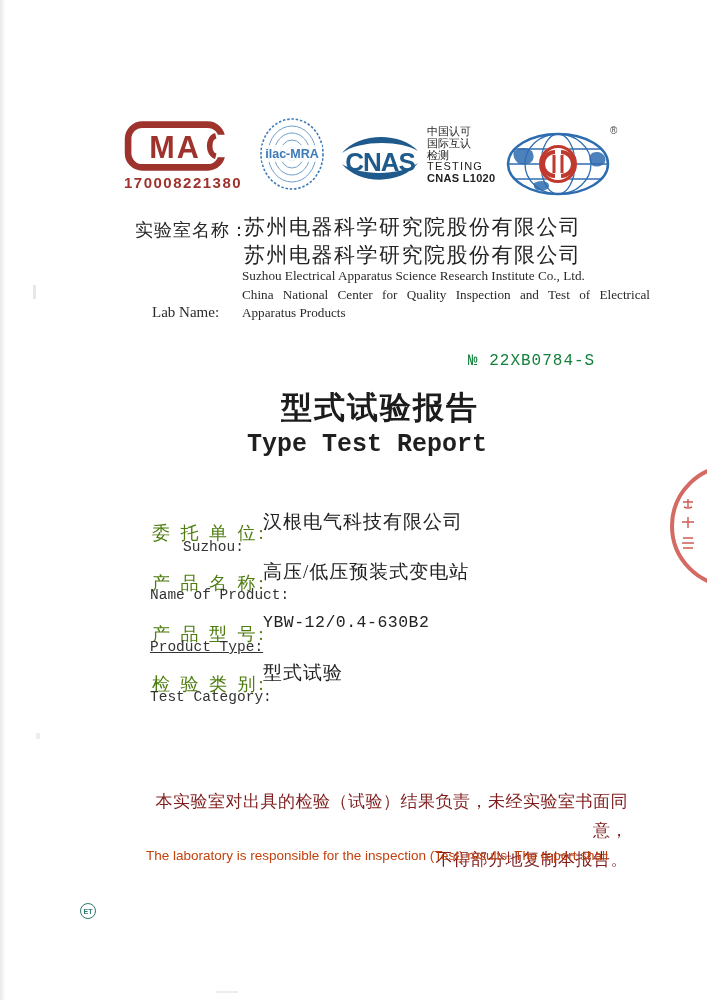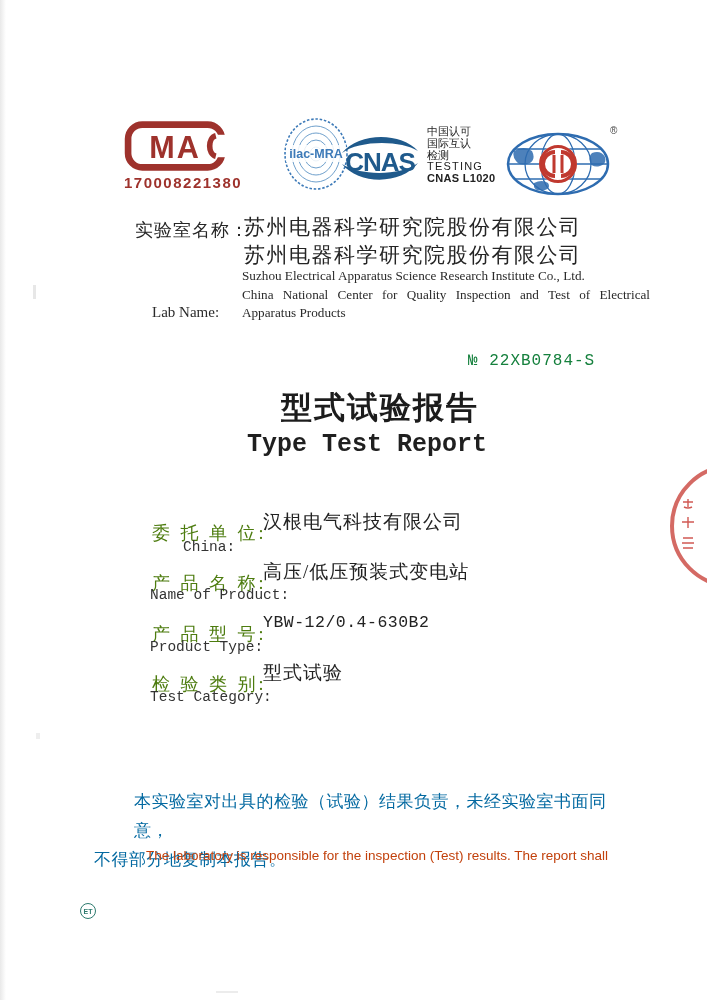--- a/index.html
+++ b/index.html
@@ -11,21 +11,21 @@
   .edge-shade{left:0;top:0;width:6px;height:100%;background:linear-gradient(90deg,#e9e9e9,rgba(255,255,255,0));}
   .speck1{left:33px;top:285px;width:3px;height:14px;background:#b9b9b9;opacity:.35;}
   .speck2{left:36px;top:733px;width:4px;height:6px;background:#c8c8c8;opacity:.3;}
   .speck3{left:216px;top:991px;width:22px;height:2px;background:#cfcfcf;opacity:.4;}
 
   
   .cma{left:124px;top:120px;width:102px;}
   .cma svg{display:block;width:102px;height:52px;}
   .cma-number{margin-top:2px;text-align:center;font-family:"Liberation Sans",sans-serif;
               font-weight:700;font-size:15px;color:#9e322c;letter-spacing:1.5px;}
-  .ilac{left:259px;top:117px;width:66px;height:74px;margin-left:24px;}
+  .ilac{left:259px;top:117px;width:66px;height:74px;}
   .cnas{left:337px;top:130px;width:86px;height:56px;}
   .cnas-side{left:427px;top:126px;font-family:"Liberation Sans",sans-serif;font-size:11px;
              line-height:11.8px;color:#222;}
   .cnas-side .sp{letter-spacing:1.2px;}
   .cnas-side .bd{font-weight:700;letter-spacing:.3px;}
   .globe{left:504px;top:131px;width:112px;height:66px;}
   .reg-mark{left:610px;top:125px;font-family:"Liberation Sans",sans-serif;font-size:10px;color:#444;}
 
   
   .lab-label-zh{left:135px;top:218px;font-size:18px;letter-spacing:1px;color:#262626;}
@@ -43,25 +43,25 @@
   .title-en{left:247px;top:430px;font-family:"Liberation Mono","DejaVu Sans Mono",monospace;
             font-weight:600;font-size:25px;color:#1f1f1f;}
 
   
   .f-label{font-size:18px;letter-spacing:3px;color:#4d7c0f;margin-top:10px;}
   .f-sub{font-family:"Liberation Mono","DejaVu Sans Mono",monospace;font-size:14.5px;color:#333;}
   .f-value{font-size:19px;letter-spacing:1px;color:#222;}
   .f-value.mono{font-family:"Liberation Mono","DejaVu Sans Mono",monospace;font-size:16.5px;letter-spacing:.5px;}
   .r1l{left:152px;top:511px;} .r1v{left:263px;top:509px;} .r1s{left:183px;top:539px;}
   .r2l{left:152px;top:561px;} .r2v{left:263px;top:559px;} .r2s{left:150px;top:587px;}
-  .r3l{left:152px;top:612px;} .r3v{left:263px;top:613px;} .r3s{left:150px;top:639px;}
+  .r3l{left:152px;top:612px;} .r3v{left:263px;top:613px;} .r3s{left:150px;top:639px;text-decoration:underline;}
   .r4l{left:152px;top:662px;} .r4v{left:263px;top:660px;} .r4s{left:150px;top:689px;}
 
   
-  .foot-zh{left:94px;top:787px;width:534px;font-size:17px;line-height:29px;letter-spacing:.5px;color:#0369a1;}
+  .foot-zh{left:94px;top:787px;width:534px;font-size:17px;line-height:29px;letter-spacing:.5px;color:#7f1d1d;text-align:right;}
   .foot-zh .indent{padding-left:40px;}
   .foot-en{left:94px;top:846px;width:532px;font-family:"Liberation Sans",sans-serif;
            font-size:13.5px;line-height:20px;color:#c2410c;}
   .foot-en .indent{padding-left:52px;}
 
   
   .corner-stamp{left:80px;top:903px;width:14px;height:14px;border:1.5px solid #2d7a6e;
                 border-radius:50%;display:flex;align-items:center;justify-content:center;
                 font-family:"Liberation Sans",sans-serif;font-size:7px;font-weight:700;color:#2d7a6e;}
   .edge-stamp{left:670px;top:464px;width:116px;height:116px;border:4px solid rgba(196,48,40,.72);
@@ -157,21 +157,21 @@
     <div class="just">China National Center for Quality Inspection and Test of Electrical</div>
     <div>Apparatus Products</div>
   </div>
 
   <div class="abs report-no">№ 22XB0784-S</div>
   <div class="abs title-zh">型式试验报告</div>
   <div class="abs title-en">Type Test Report</div>
 
   <div class="abs f-label r1l">委 托 单 位:</div>
   <div class="abs f-value r1v">汉根电气科技有限公司</div>
-  <div class="abs f-sub   r1s">China:</div>
+  <div class="abs f-sub   r1s">Suzhou:</div>
 
   <div class="abs f-label r2l">产 品 名 称:</div>
   <div class="abs f-value r2v">高压/低压预装式变电站</div>
   <div class="abs f-sub   r2s">Name of Product:</div>
 
   <div class="abs f-label r3l">产 品 型 号:</div>
   <div class="abs f-value mono r3v">YBW-12/0.4-630B2</div>
   <div class="abs f-sub   r3s">Product Type:</div>
 
   <div class="abs f-label r4l">检 验 类 别:</div>

